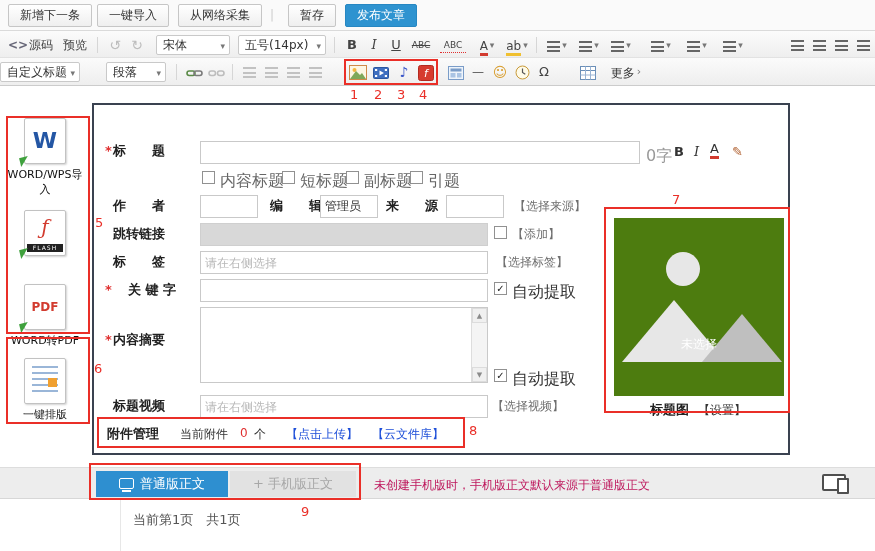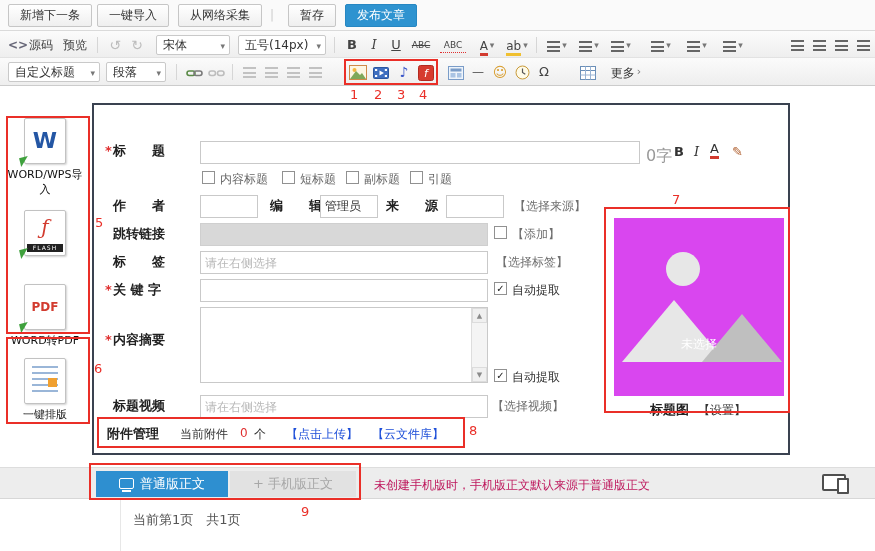--- a/index.html
+++ b/index.html
@@ -46,32 +46,32 @@
 #form-panel{position:absolute;left:92px;top:103px;width:698px;height:352px;border:2px solid #3a4250;background:#fff}
 .flabel{position:absolute;font-size:13px;font-weight:bold;color:#222;white-space:pre}
 .req{position:absolute;color:#e03030;font-size:13px;font-weight:bold}
 .fin{position:absolute;border:1px solid #c9c9c9;height:23px;font-size:12px;color:#333;padding:0 4px;background:#fff;font-family:inherit}
 .fin::placeholder{color:#b8b8b8}
 .grayfield{position:absolute;height:23px;background:#d8d8d8;border:1px solid #cfcfcf}
 .glink{position:absolute;font-size:12px;color:#6e6e6e;cursor:pointer;white-space:nowrap}
 .rlink{position:absolute;font-size:12px;color:#1d4ed8;cursor:pointer;white-space:nowrap}
 .ftext{position:absolute;font-size:12px;color:#333;white-space:nowrap}
 .cb{position:absolute;width:13px;height:13px;background:#fff;border:1px solid #919191;font-size:10px;line-height:11px;text-align:center;color:#222;cursor:pointer}
-.cblabel{position:absolute;font-size:12px;color:#666}
+.cblabel{position:absolute;font-size:16px;color:#666}
 .counter{position:absolute;font-size:16px;color:#999}
 .titool{position:absolute;font-size:13px;color:#333;cursor:pointer}
 
 
 .ta-wrap{position:absolute;border:1px solid #c9c9c9;background:#fff}
 .ta{position:absolute;left:0;top:0;width:270px;height:74px;border:none;resize:none;outline:none;font-family:inherit;font-size:12px;padding:3px}
 .sbar{position:absolute;top:0;right:0;width:16px;bottom:0;background:#f4f4f4;border-left:1px solid #ddd}
 .sarr{position:absolute;left:0;width:15px;height:15px;line-height:15px;text-align:center;font-size:7px;color:#8a8a8a;background:#f0f0f0;border:1px solid #dcdcdc;cursor:pointer}
 
 
-.ph{position:absolute;left:520px;top:113px;width:170px;height:178px;background:#d946ef;overflow:hidden}
+.ph{position:absolute;left:520px;top:113px;width:170px;height:178px;background:#4d7c0f;overflow:hidden}
 .ph-circle{position:absolute;left:52px;top:34px;width:34px;height:34px;border-radius:50%;background:#e7e7e7}
 .mtn1{position:absolute;left:8px;bottom:34px;width:0;height:0;border-left:52px solid transparent;border-right:52px solid transparent;border-bottom:62px solid #e7e7e7}
 .mtn2{position:absolute;right:2px;bottom:34px;width:0;height:0;border-left:40px solid transparent;border-right:40px solid transparent;border-bottom:48px solid #bfbfbf}
 .ph-text{position:absolute;left:0;right:0;top:118px;text-align:center;color:#fff;font-size:12px}
 
 
 .collapse{position:absolute;right:0;bottom:0;width:62px;height:52px;background:linear-gradient(to top left,#2f99dd 50%,rgba(0,0,0,0) 50.5%);cursor:pointer}
 .cl-label{position:absolute;right:4px;bottom:3px;color:#fff;font-size:12px}
 .cl-arrow{position:absolute;right:9px;bottom:22px;color:#fff;font-size:12px;transform:rotate(-90deg)}
 
@@ -127,21 +127,21 @@
     <span class="ti" style="left:648px;width:26px"><span class="bars"></span><span class="car2">▾</span></span>
     <span class="ti" style="left:684px;width:26px"><span class="bars"></span><span class="car2">▾</span></span>
     <span class="ti" style="left:720px;width:26px"><span class="bars"></span><span class="car2">▾</span></span>
     <span class="ti" style="left:788px;width:18px"><span class="bars"></span></span>
     <span class="ti" style="left:810px;width:18px"><span class="bars"></span></span>
     <span class="ti" style="left:832px;width:18px"><span class="bars"></span></span>
     <span class="ti" style="left:854px;width:18px"><span class="bars"></span></span>
   </div>
 
   <div class="toolbar" id="row3">
-    <span class="sel" style="left:8px;width:92px"><span>自定义标题</span><span class="car">▾</span></span>
+    <span class="sel" style="left:0;width:80px"><span>自定义标题</span><span class="car">▾</span></span>
     <span class="sel" style="left:106px;width:60px"><span>段落</span><span class="car">▾</span></span>
     <span class="vsep" style="left:176px"></span>
     <span class="ti" style="left:184px;width:20px"><svg width="17" height="12" viewBox="0 0 17 12">
           <rect x="1" y="4" width="8" height="4.5" rx="2.2" fill="none" stroke="#5a8a46" stroke-width="1.6"></rect>
           <rect x="8" y="4" width="8" height="4.5" rx="2.2" fill="none" stroke="#7a7a7a" stroke-width="1.6"></rect>
         </svg></span>
     <span class="ti" style="left:206px;width:20px"><svg width="17" height="12" viewBox="0 0 17 12">
           <rect x="1" y="4" width="6.5" height="4.5" rx="2.2" fill="none" stroke="#bdbdbd" stroke-width="1.6"></rect>
           <rect x="9.5" y="4" width="6.5" height="4.5" rx="2.2" fill="none" stroke="#bdbdbd" stroke-width="1.6"></rect>
         </svg></span>
@@ -251,21 +251,21 @@
     <span class="flabel" style="left:19px;top:120px">跳转链接</span>
     <span class="grayfield" style="left:106px;top:118px;width:288px"></span>
     <span class="cb" style="left:400px;top:121px"></span>
     <span class="glink" style="left:418px;top:121px">【添加】</span>
 
     <span class="flabel" style="left:19px;top:148px">标　　签</span>
     <input class="fin" style="left: 106px; top: 146px; width: 288px;" placeholder="请在右侧选择">
     <span class="glink" style="left:402px;top:149px">【选择标签】</span>
 
     <span class="req" style="left:11px;top:177px">*</span>
-    <span class="flabel" style="left:19px;top:176px">关 键 字</span>
+    <span class="flabel" style="left:34px;top:176px">关 键 字</span>
     <input class="fin" style="left: 106px; top: 174px; width: 288px;">
     <span class="cb" style="left:400px;top:177px">✓</span>
     <span class="cblabel" style="left:418px;top:177px;color:#333">自动提取</span>
 
     <span class="req" style="left:11px;top:227px">*</span>
     <span class="flabel" style="left:19px;top:226px">内容摘要</span>
     <div class="ta-wrap" style="left:106px;top:202px;width:288px;height:76px">
       <textarea class="ta" style=""></textarea>
       <div class="sbar">
         <span class="sarr" style="top:0">▲</span>

